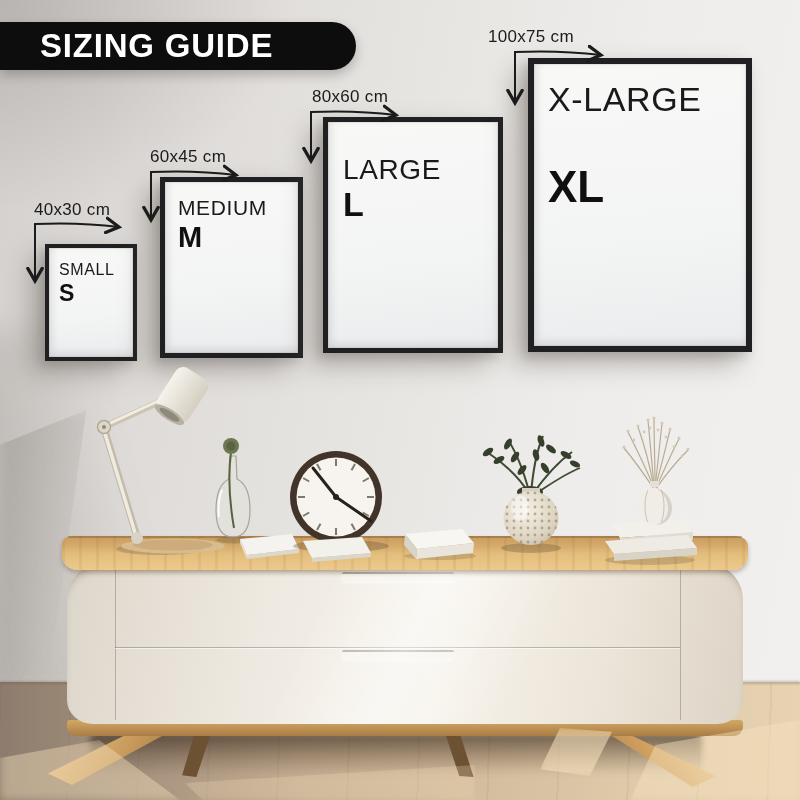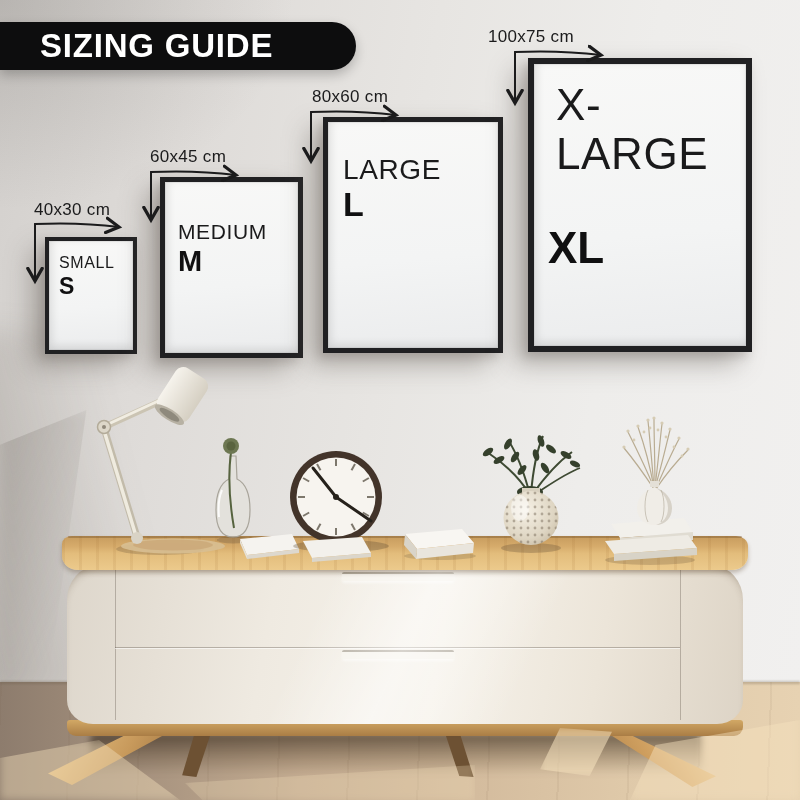--- a/index.html
+++ b/index.html
@@ -41,32 +41,32 @@
     box-shadow:0 5px 12px rgba(0,0,0,.22);}
   
   .frame{position:absolute;box-sizing:border-box;z-index:4;
     background:linear-gradient(175deg,#f8f8f7 0%,#f3f4f4 60%,#ebeced 100%);
     border-style:solid;border-color:var(--frame-border);
     box-shadow:-14px 12px 24px rgba(95,88,80,.40), -4px 5px 9px rgba(95,88,80,.22),
                inset 2px -3px 10px rgba(0,0,0,.12), inset 0 0 0 1px rgba(0,0,0,.06);}
   .frame-inner{position:absolute;inset:0;display:flex;flex-direction:column;gap:2px;}
   .frame .name{font-weight:500;color:#1a1a1b;letter-spacing:.6px;line-height:1.12;}
   .frame .letter{font-weight:700;color:#101011;line-height:1.05;}
-  #frame-s {left:45px; top:237px;width:92px; height:117px;border-width:4px;}
+  #frame-s {left:45px; top:244px;width:92px; height:117px;border-width:4px;}
   #frame-s  .frame-inner{padding:13px 10px;}
   #frame-s  .name{font-size:16px;}  #frame-s  .letter{font-size:23px;}
   #frame-m {left:160px;top:177px;width:143px;height:181px;border-width:5px;}
   #frame-m  .frame-inner{padding:14px 13px;}
-  #frame-m  .name{font-size:21px;margin-top:24px;}  #frame-m  .letter{font-size:29px;}
+  #frame-m  .name{font-size:21px;}  #frame-m  .letter{font-size:29px;}
   #frame-l {left:323px;top:117px;width:180px;height:236px;border-width:5px;}
   #frame-l  .frame-inner{padding:32px 15px;}
   #frame-l  .name{font-size:28px;}  #frame-l  .letter{font-size:34px;}
   #frame-xl{left:528px;top:58px; width:224px;height:294px;border-width:6px;}
   #frame-xl .frame-inner{padding:16px 14px;}
-  #frame-xl .name{font-size:44px;margin-left:8px;}  #frame-xl .letter{font-size:44px;margin-top:44px;}
+  #frame-xl .name{font-size:34px;}  #frame-xl .letter{font-size:44px;margin-top:44px;}
   
   .dim{position:absolute;z-index:8;font-size:17px;font-weight:500;color:var(--ink);letter-spacing:.3px;}
   #dim-s {left:34px; top:200px;}
   #dim-m {left:150px;top:147px;}
   #dim-l {left:312px;top:87px;}
   #dim-xl{left:488px;top:27px;}
   #annotations{position:absolute;inset:0;z-index:8;pointer-events:none;}
   
   #sideboard{position:absolute;inset:0;z-index:10;}
   #under-shadow{position:absolute;left:90px;top:733px;width:612px;height:42px;z-index:1;

